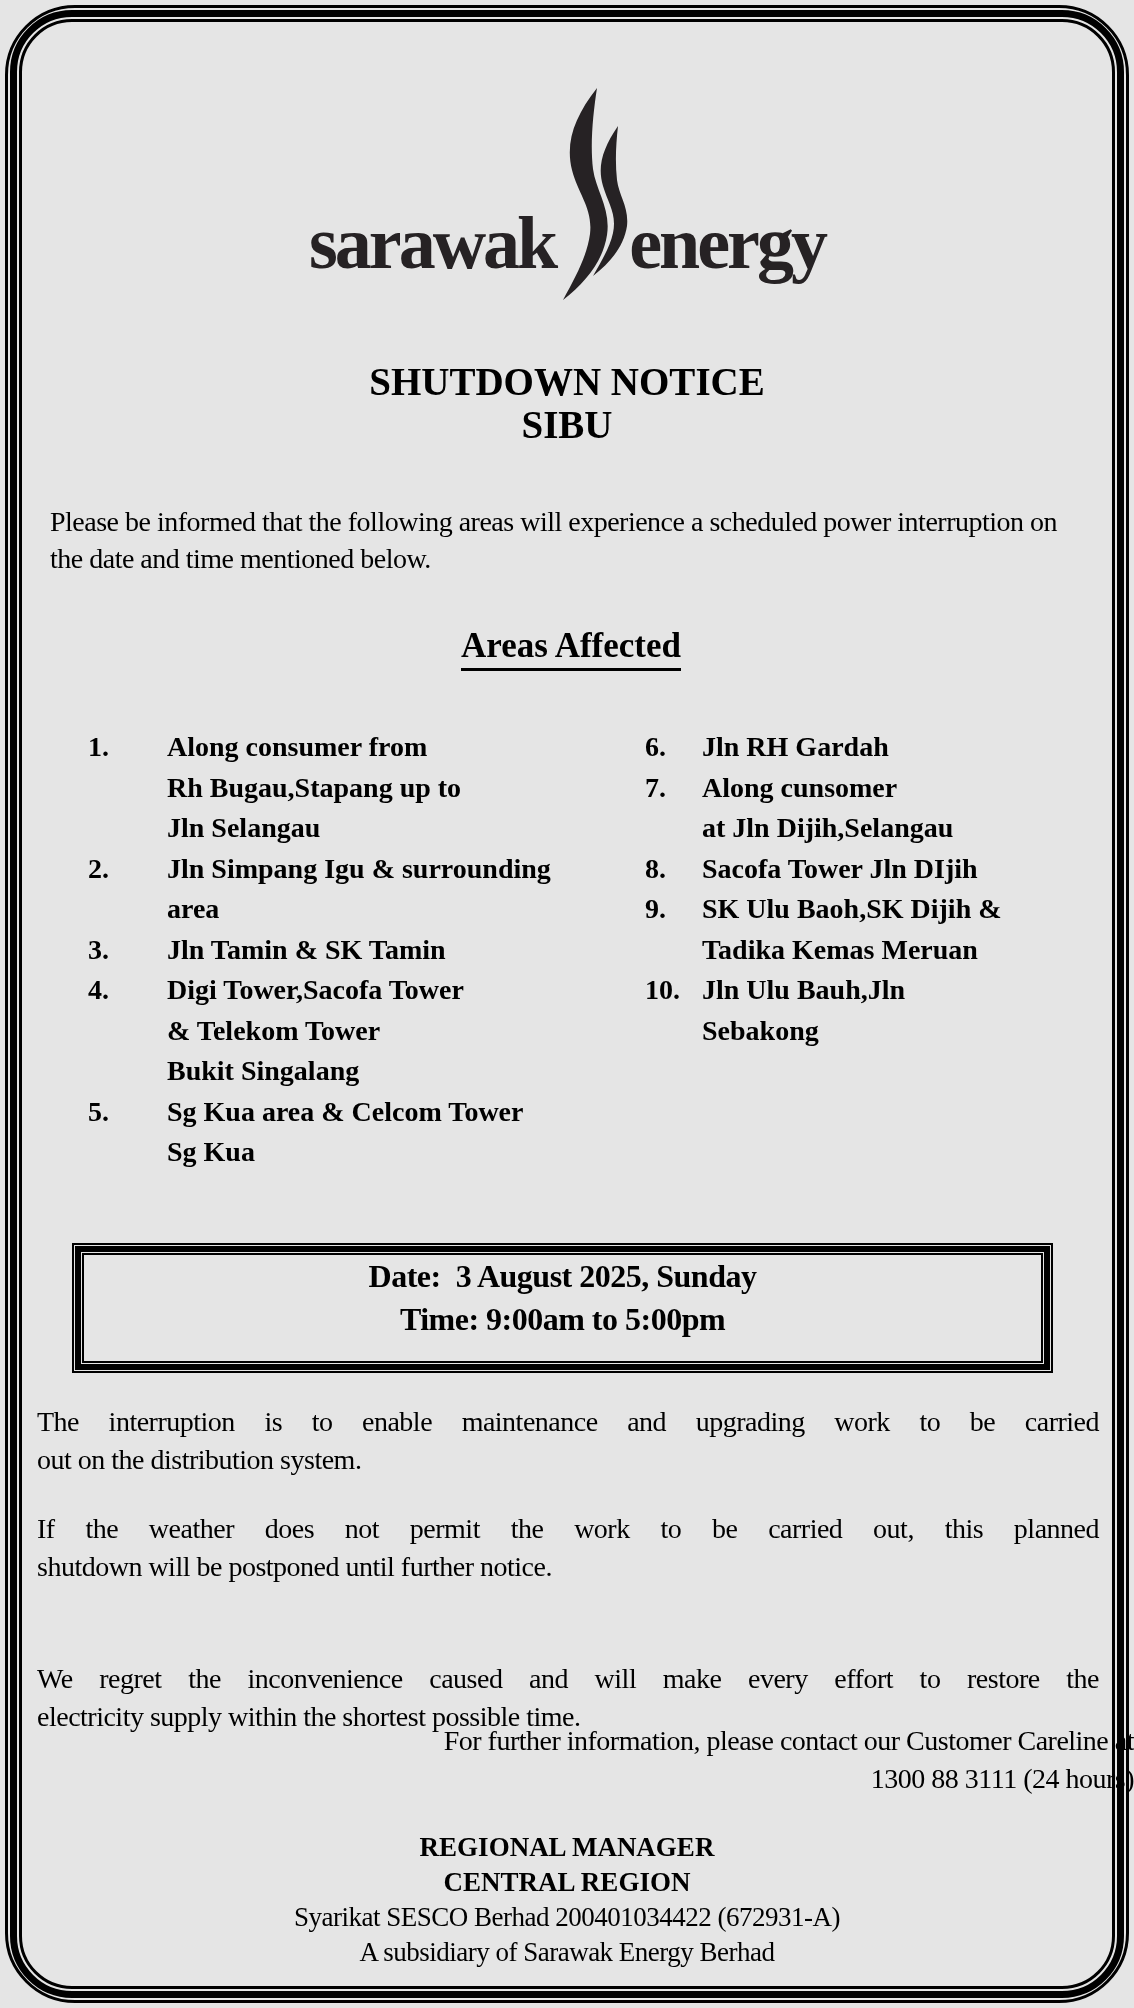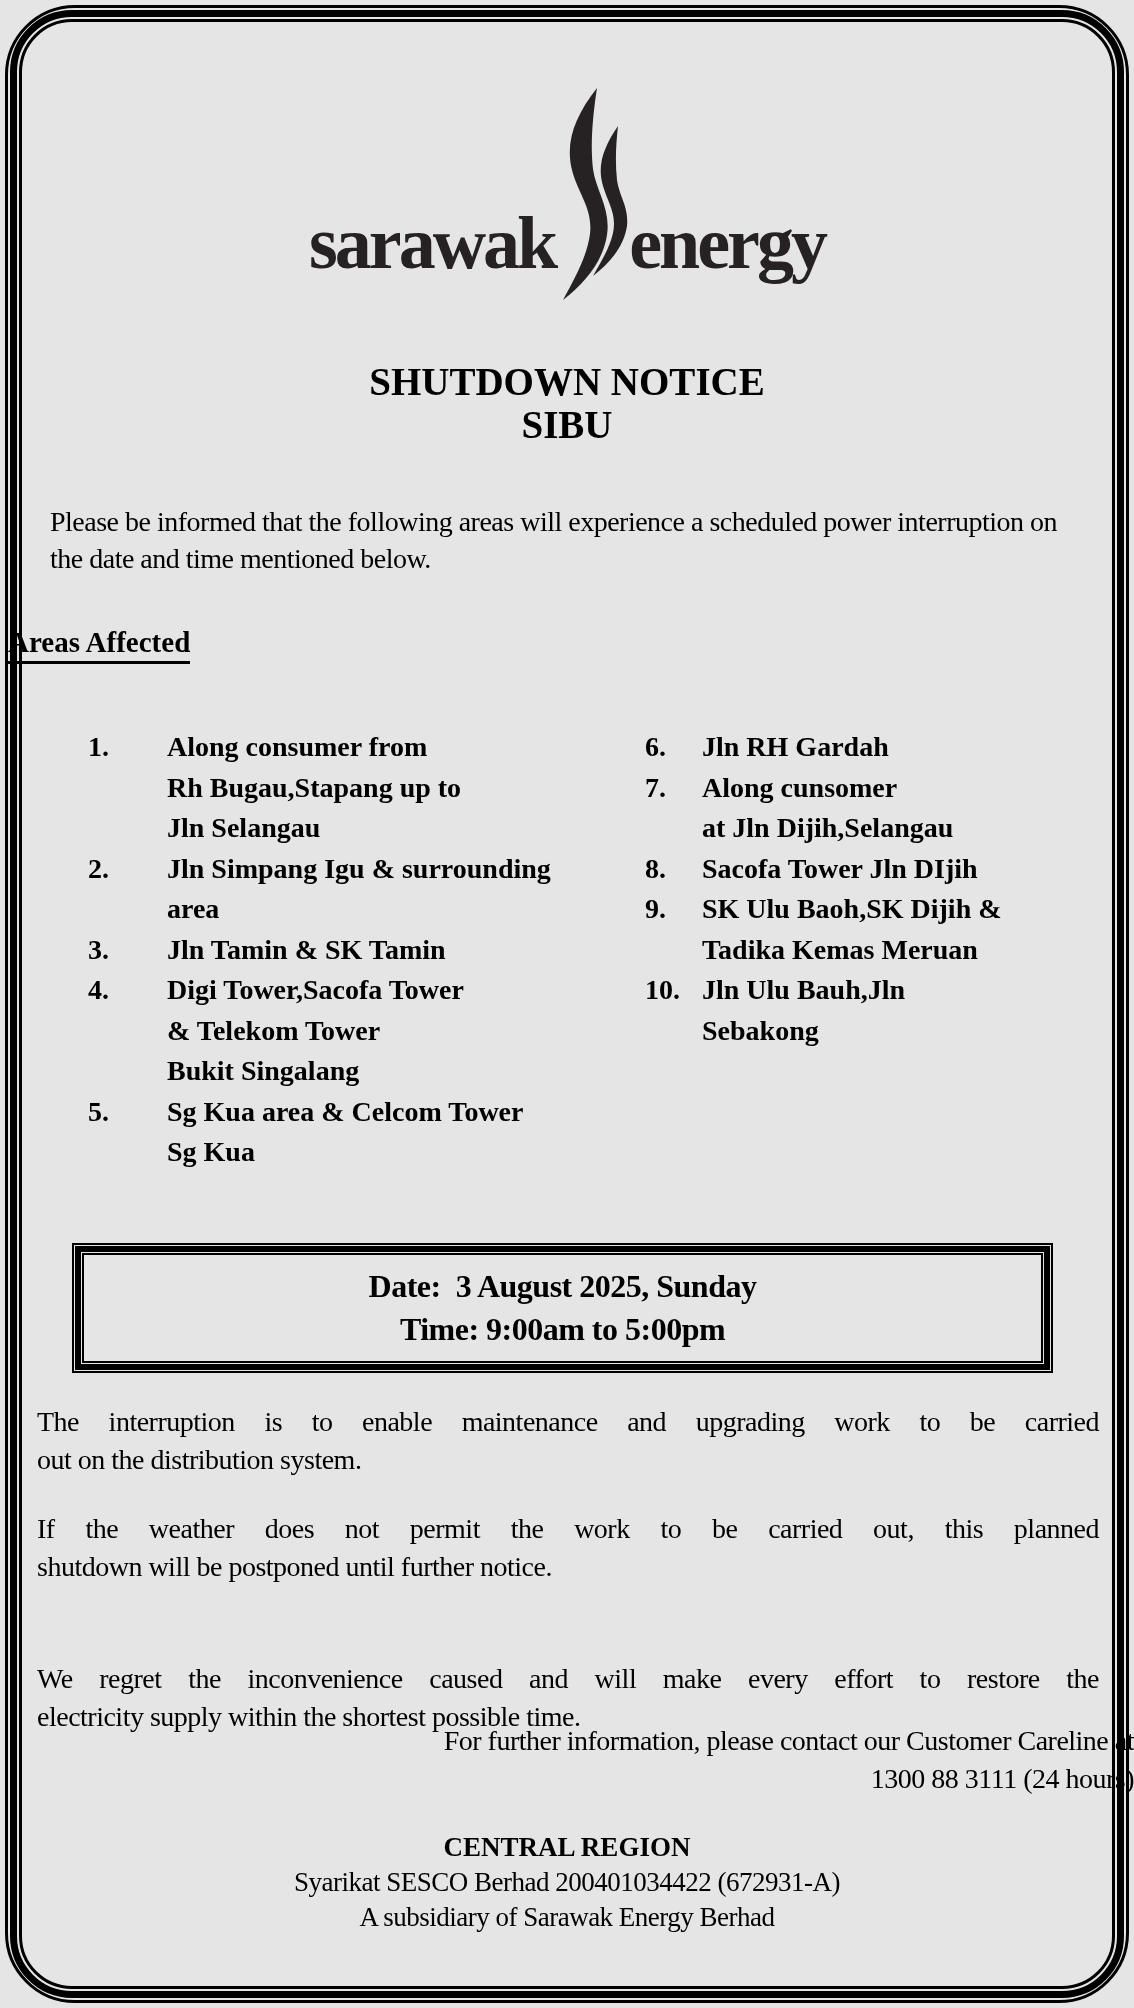--- a/index.html
+++ b/index.html
@@ -14,39 +14,39 @@
 
   .abs{position:absolute;}
 
   
   .logo{top:86px;left:0;right:0;height:216px;display:flex;justify-content:center;align-items:flex-end;}
   .logo-word{font-size:74px;font-weight:700;letter-spacing:-3px;color:#262224;line-height:1;margin-bottom:22px;}
   .flame{width:82px;height:216px;margin:0 -4px;}
 
   
   .title{top:360px;left:0;right:0;text-align:center;font-weight:700;font-size:39px;line-height:43px;}
-  .areas-head{top:626px;left:8px;right:0;font-weight:700;font-size:29px;}
+  .areas-head{top:626px;left:8px;right:0;text-align:center;font-weight:700;font-size:35px;}
   .areas-head span{border-bottom:3px solid #000;padding-bottom:3px;}
 
   
   .narrow{letter-spacing:-0.5px;}
   .intro{top:503px;left:50px;width:1045px;font-size:28px;line-height:37px;}
 
   
   .colL{top:727px;left:88px;width:545px;}
   .colR{top:727px;left:645px;width:440px;}
   .li{display:flex;font-weight:700;font-size:28px;line-height:40.5px;}
   .colL .num{width:79px;flex-shrink:0;}
   .colR .num{width:57px;flex-shrink:0;}
   .tl{display:block;white-space:nowrap;}
 
   
   .sbox{left:72px;top:1243px;width:981px;height:130px;box-sizing:border-box;border:2px solid #000;}
   .sbox-mid{position:absolute;inset:1px;border:6px solid #000;}
-  .sbox-in{position:absolute;inset:1px;border:2px solid #000;display:flex;flex-direction:column;justify-content:center;align-items:center;}
+  .sbox-in{position:absolute;inset:1px;border:2px solid #000;display:flex;flex-direction:column;align-items:center;}
   .sline{font-weight:700;font-size:32px;line-height:43px;letter-spacing:-0.5px;white-space:pre;}
 
   
   .para{left:37px;width:1062px;font-size:28px;line-height:38px;}
   .jl{text-align:justify;text-align-last:justify;}
   .ll{text-align:left;}
   .p1{top:1403px;} .p2{top:1510px;} .p3{top:1616px;margin-top:44px;}
 
   .contact{top:1722px;left:0;right:0;text-align:right;font-size:28px;line-height:38px;}
 
@@ -180,17 +180,18 @@
     <div class="jl">We regret the inconvenience caused and will make every effort to restore the</div>
     <div class="ll">electricity supply within the shortest possible time.</div>
   </div>
 
   <div class="abs contact narrow">
     <div>For further information, please contact our Customer Careline at</div>
     <div>1300 88 3111 (24 hours)</div>
   </div>
 
   <div class="abs footer">
+    <div class="f-bold">REGIONAL MANAGER</div>
     <div class="f-bold">CENTRAL REGION</div>
     <div class="f-reg">Syarikat SESCO Berhad 200401034422 (672931-A)</div>
     <div class="f-reg">A subsidiary of Sarawak Energy Berhad</div>
   </div>
 </div>
 
 </body></html>

